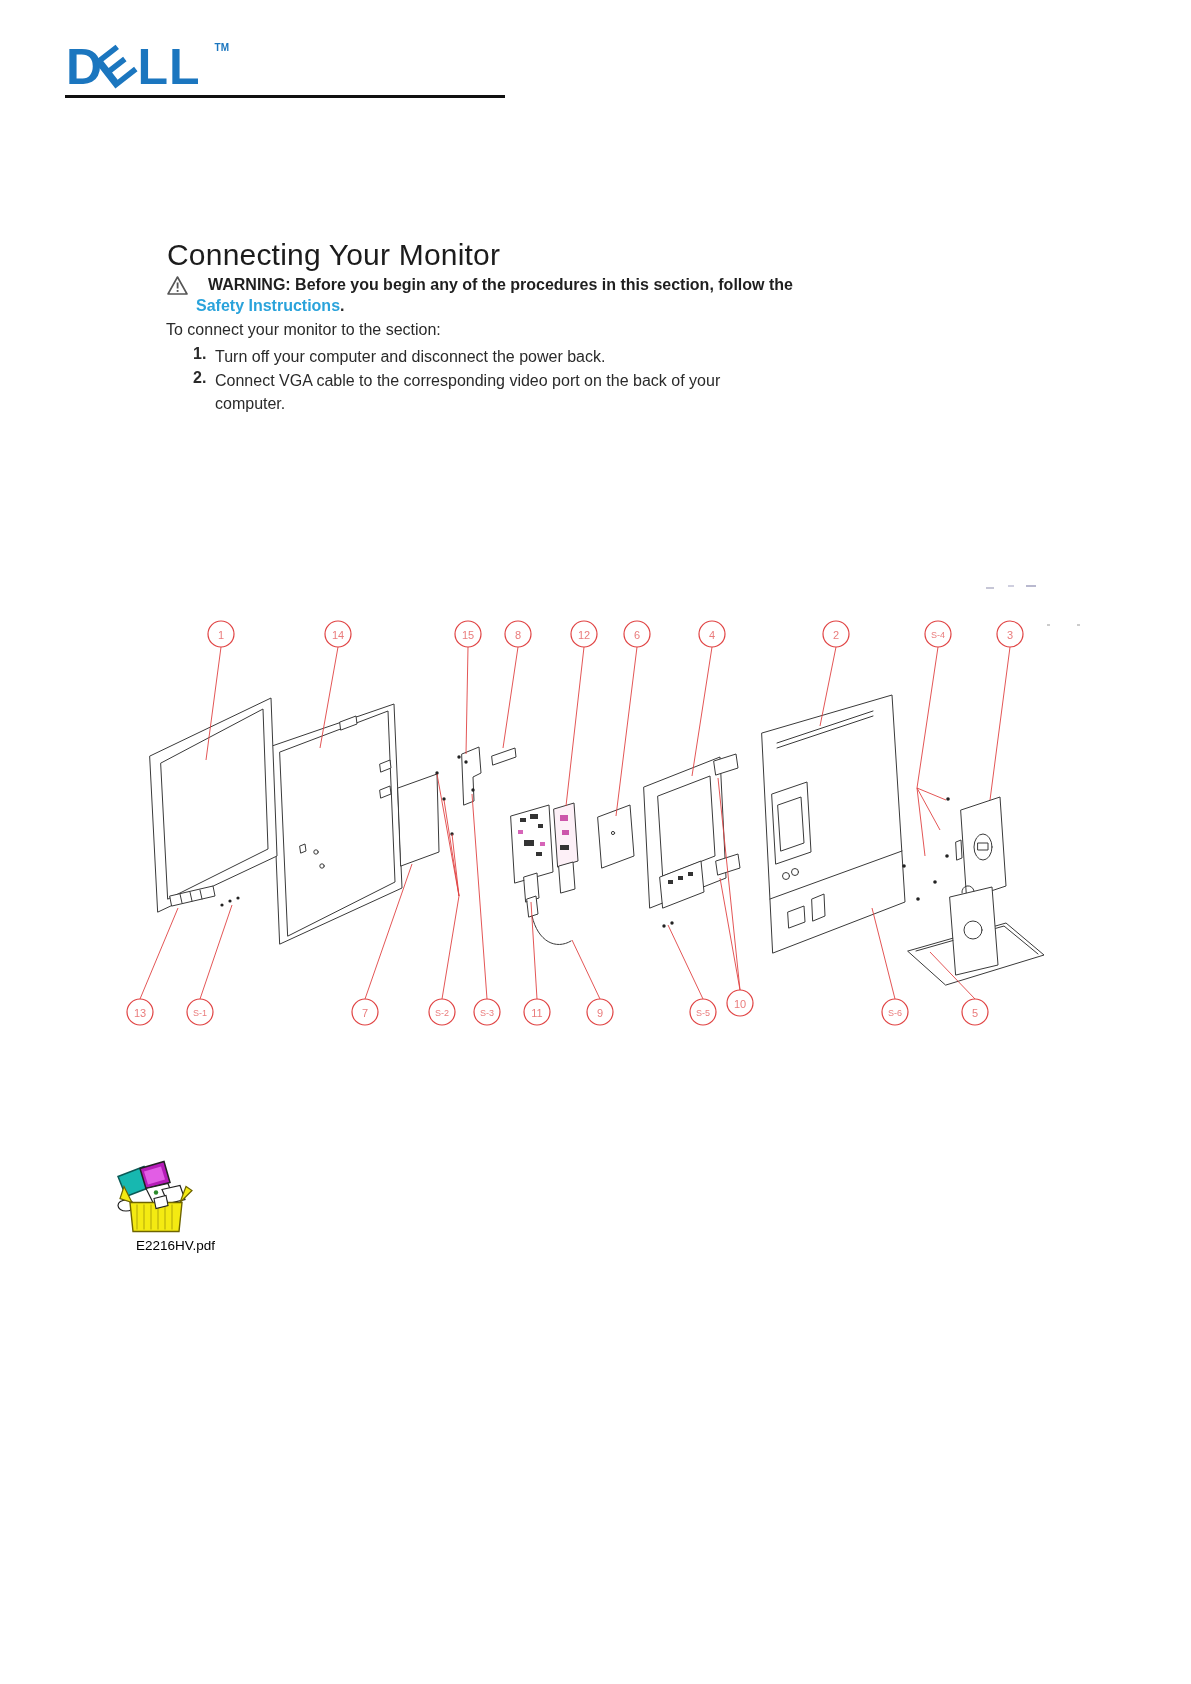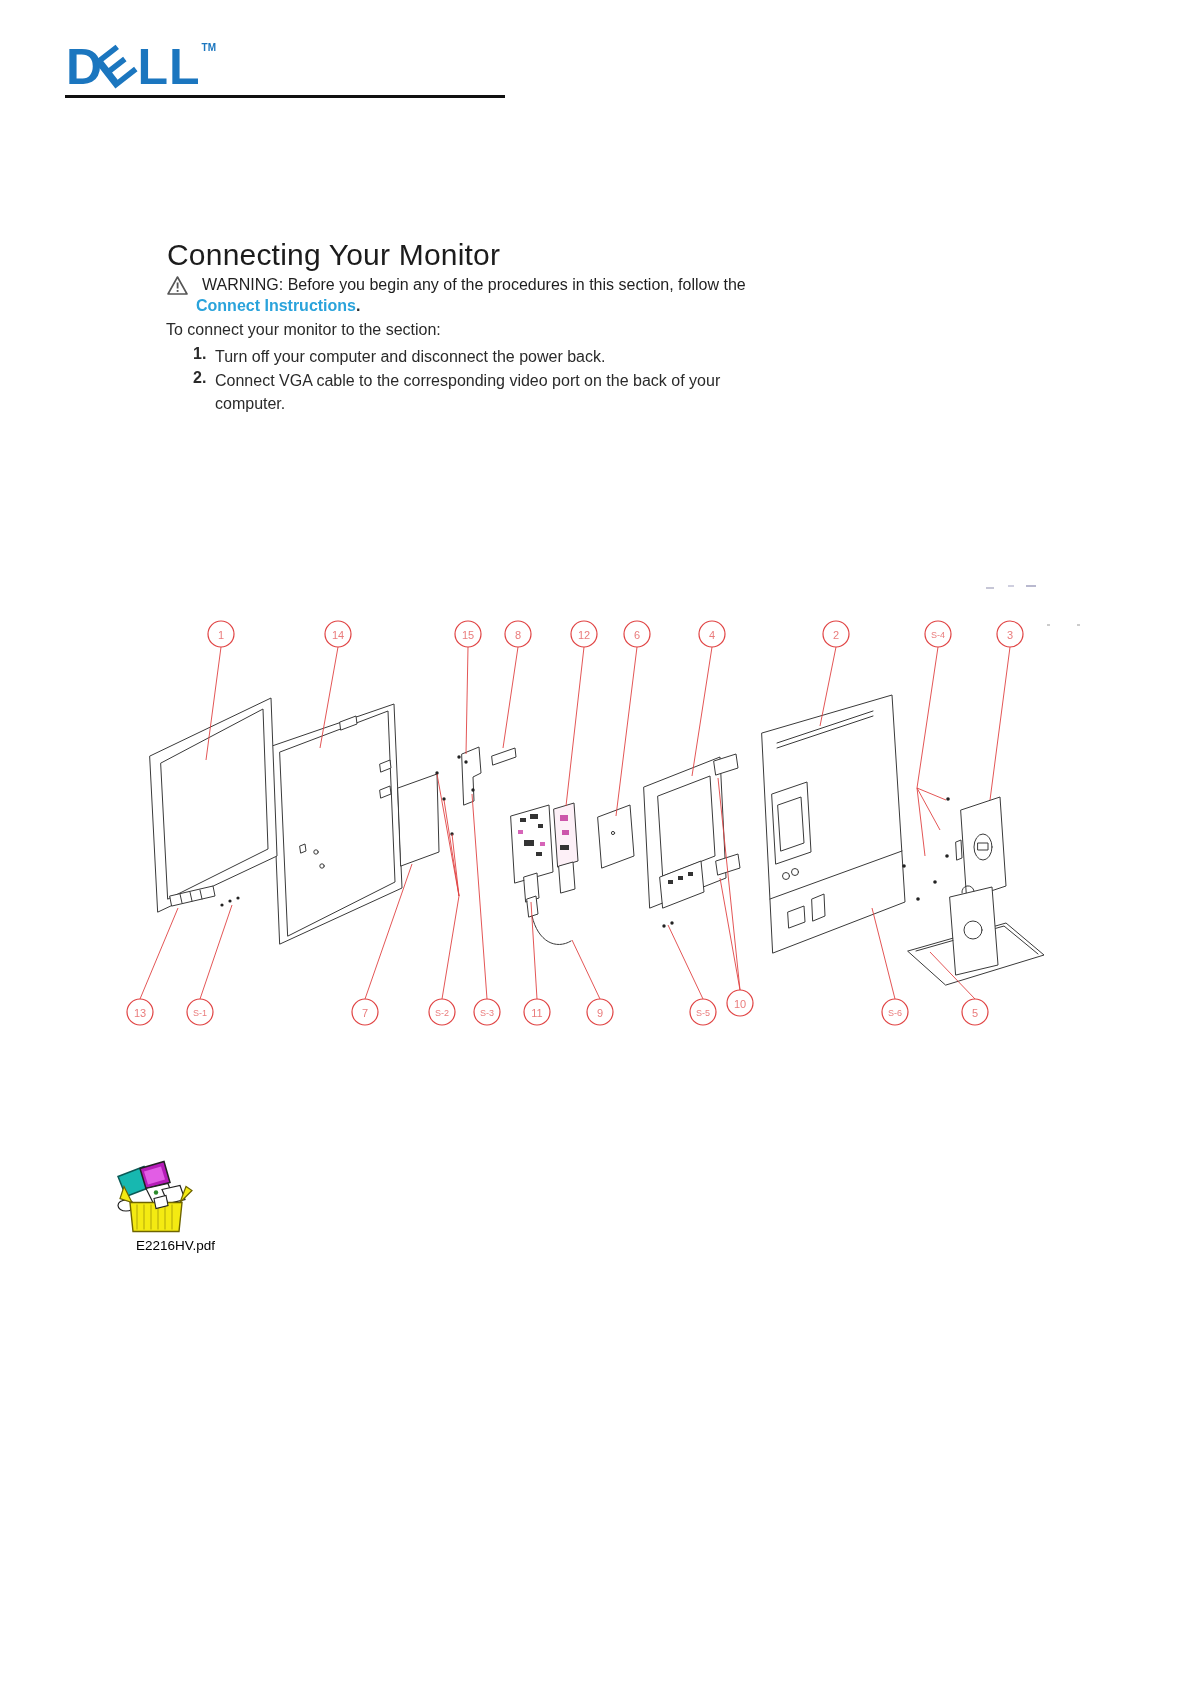--- a/index.html
+++ b/index.html
@@ -2,26 +2,26 @@
 <html><head>
 <meta charset="utf-8">
 <style>
   html,body{margin:0;padding:0;background:#ffffff;}
   .page{position:relative;width:1191px;height:1684px;background:#ffffff;overflow:hidden;
         font-family:"Liberation Sans",sans-serif;color:#2a2a2a;}
   
   .logo{position:absolute;left:66px;top:42px;display:flex;align-items:flex-start;}
   .logo-word{font-weight:800;font-size:50px;line-height:50px;color:#1b76bf;letter-spacing:1px;display:flex;}
   .logo-e{display:inline-block;transform:rotate(-38deg) translateY(-2px);transform-origin:50% 60%;}
-  .logo-tm{font-size:10px;font-weight:700;color:#1b76bf;margin-left:1px;margin-top:0px;}
+  .logo-tm{font-size:10px;font-weight:700;color:#1b76bf;margin-left:14px;margin-top:0px;}
   .rule{position:absolute;left:65px;top:95px;width:440px;height:3px;background:#101010;}
   
   .title{position:absolute;left:167px;top:238px;font-size:30px;font-weight:400;color:#1c1c1c;letter-spacing:.2px;}
-  .warn-row{position:absolute;left:167px;top:276px;display:flex;align-items:flex-start;gap:14px;
-            font-size:16px;font-weight:400;color:#1f1f1f;white-space:nowrap;}
+  .warn-row{position:absolute;left:167px;top:276px;display:flex;align-items:flex-start;gap:20px;
+            font-size:16px;font-weight:700;color:#1f1f1f;white-space:nowrap;}
   .warn-line2{position:absolute;left:196px;top:297px;font-size:16px;font-weight:700;white-space:nowrap;}
   .link{color:#2aa3db;cursor:pointer;}
   .intro{position:absolute;left:166px;top:321px;font-size:16px;}
   .step{position:absolute;font-size:16px;display:flex;}
   .step .num{font-weight:700;width:22px;flex:0 0 22px;text-align:left;}
   .step .txt{width:560px;line-height:23px;}
   .step1{left:193px;top:345px;}
   .step2{left:193px;top:369px;}
   
   .diagram{position:absolute;left:100px;top:560px;width:1000px;height:470px;}
@@ -49,21 +49,21 @@
 
   <div class="warn-row">
     <svg width="21" height="19" viewBox="0 0 21 19">
       <polygon points="10.5,1 20,18 1,18" fill="none" stroke="#555" stroke-width="1.6" stroke-linejoin="round"></polygon>
       <rect x="9.7" y="6.5" width="1.8" height="6" fill="#555"></rect>
       <rect x="9.7" y="14" width="1.8" height="1.9" fill="#555"></rect>
     </svg>
     <span>WARNING: Before you begin any of the procedures in this section, follow the</span>
   </div>
   <div class="warn-line2">
-    <span class="link">Connect Instructions</span><span>.</span>
+    <span class="link">Safety Instructions</span><span>.</span>
   </div>
 
   <div class="intro">To connect your monitor to the section:</div>
 
   <div class="step step1">
     <span class="num">1.</span>
     <span class="txt">Turn off your computer and disconnect the power back.</span>
   </div>
   <div class="step step2">
     <span class="num">2.</span>

